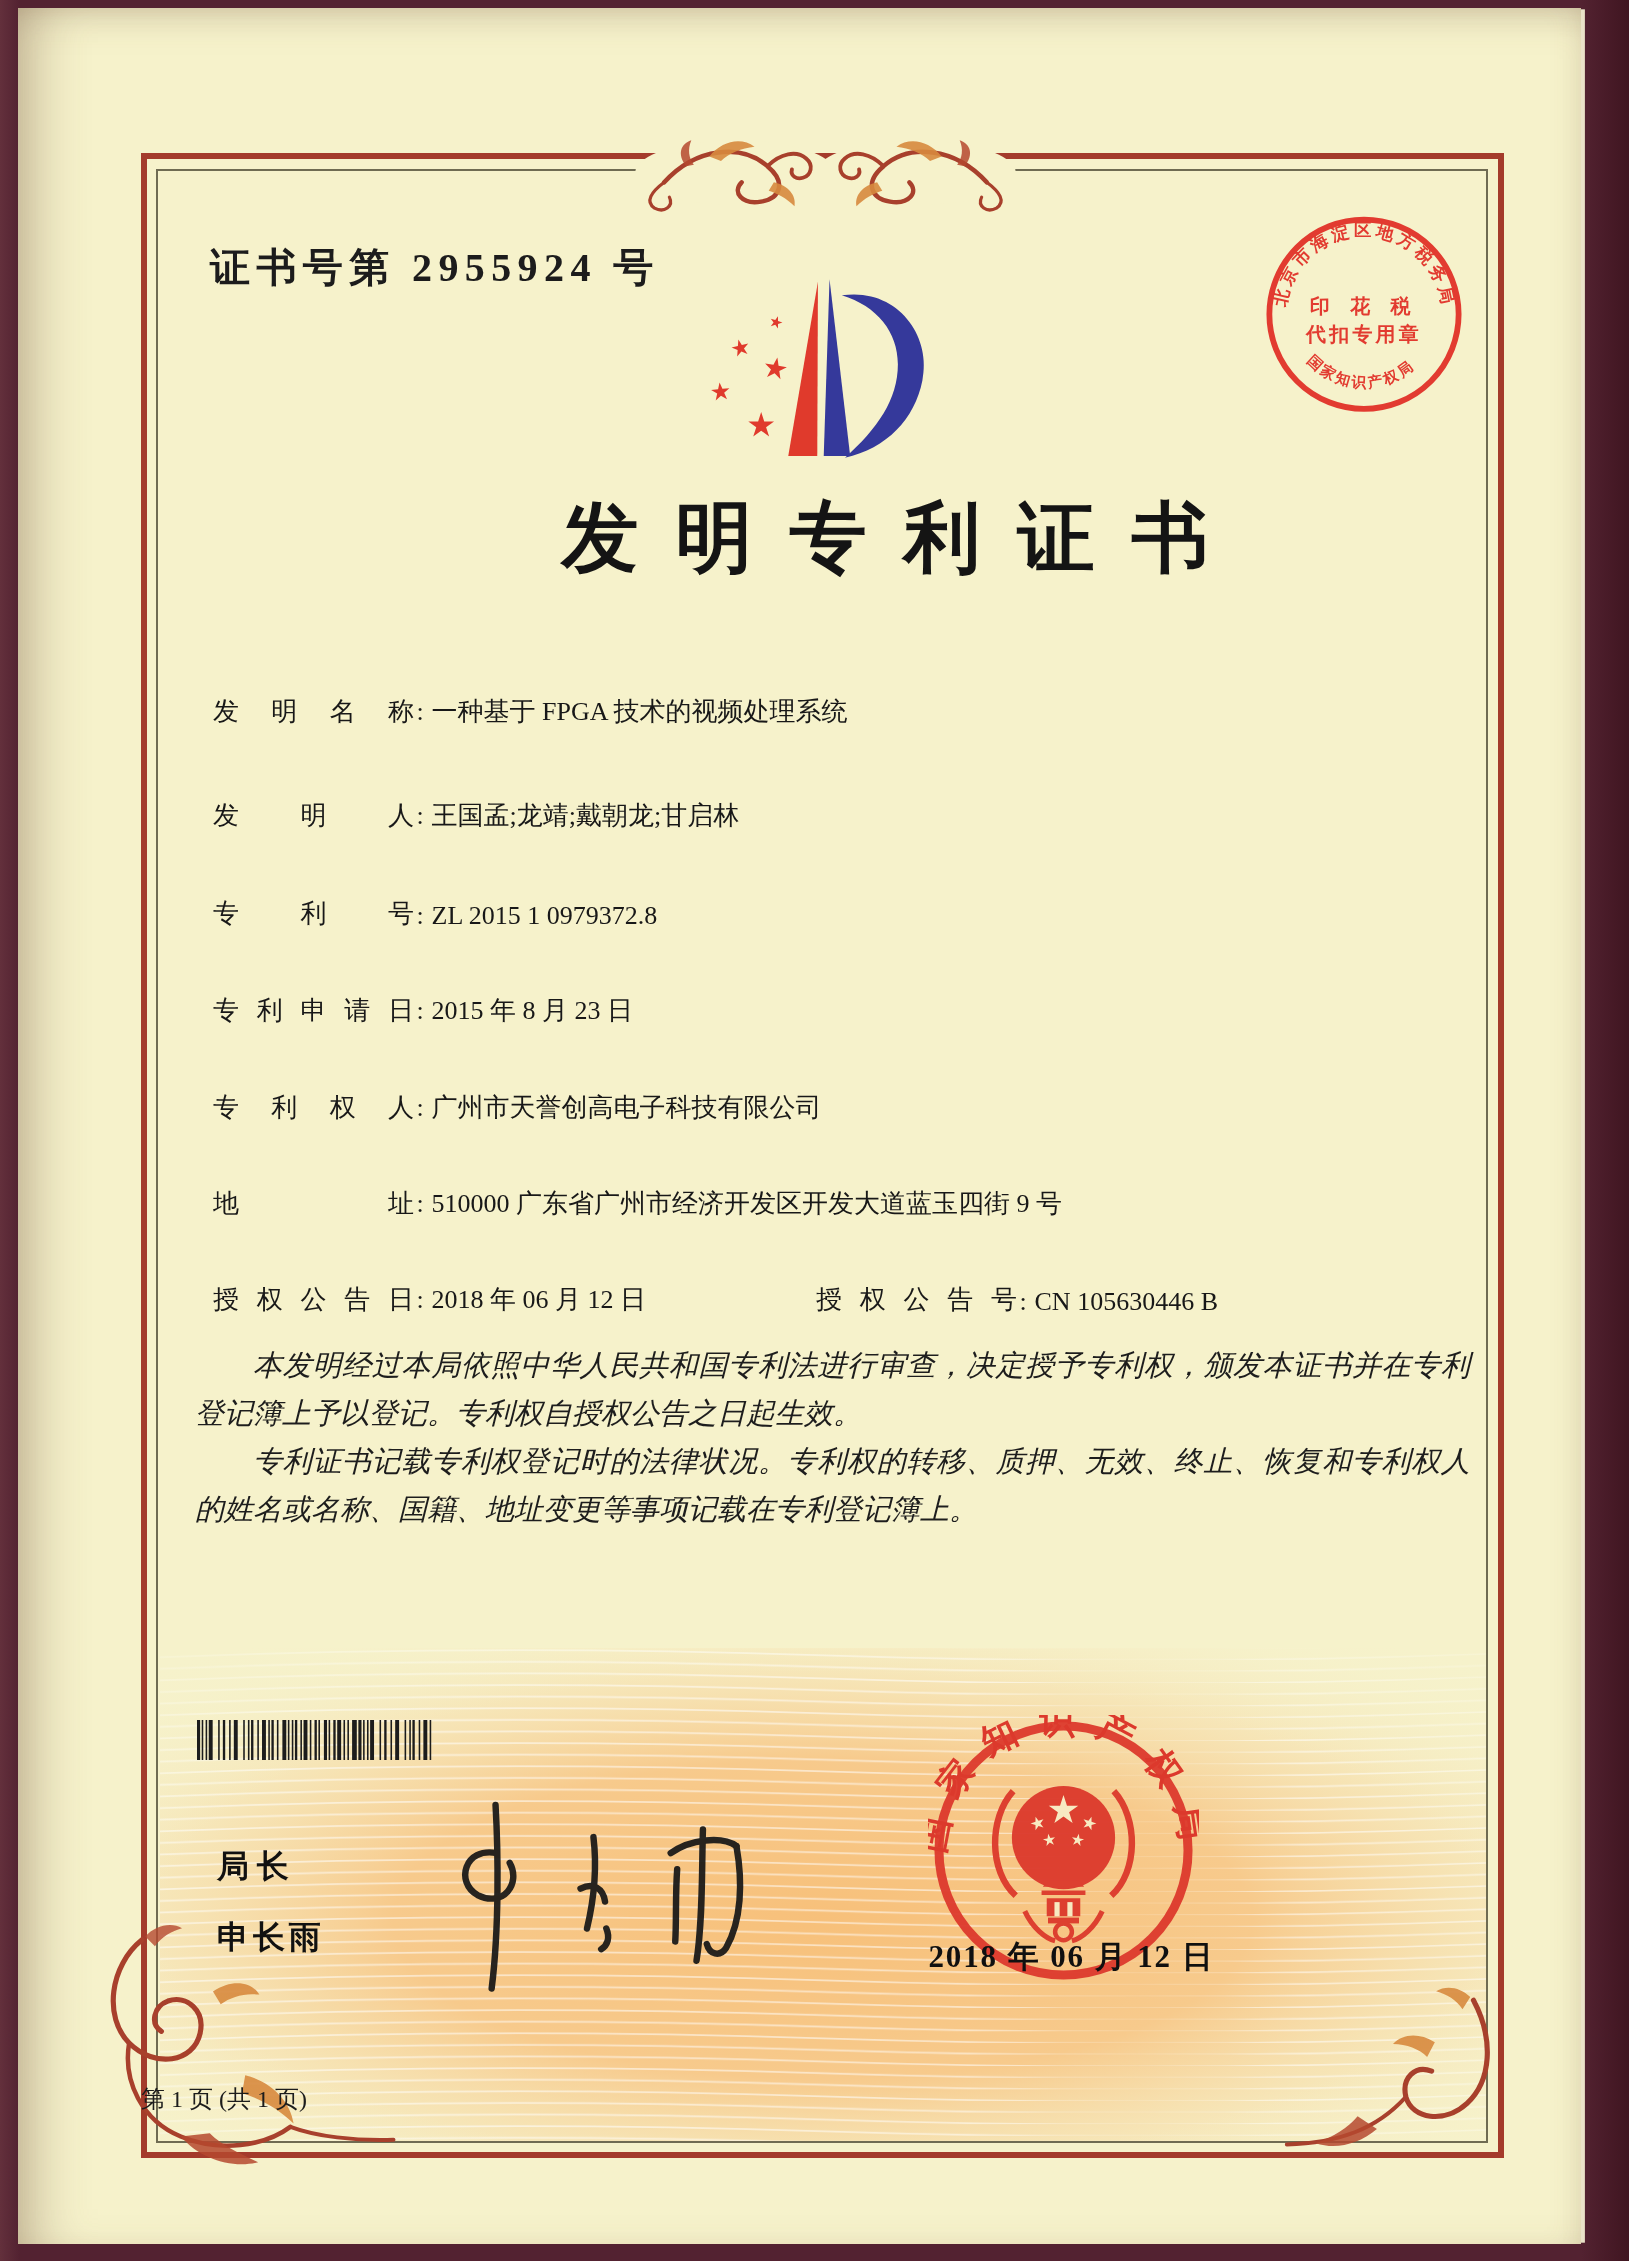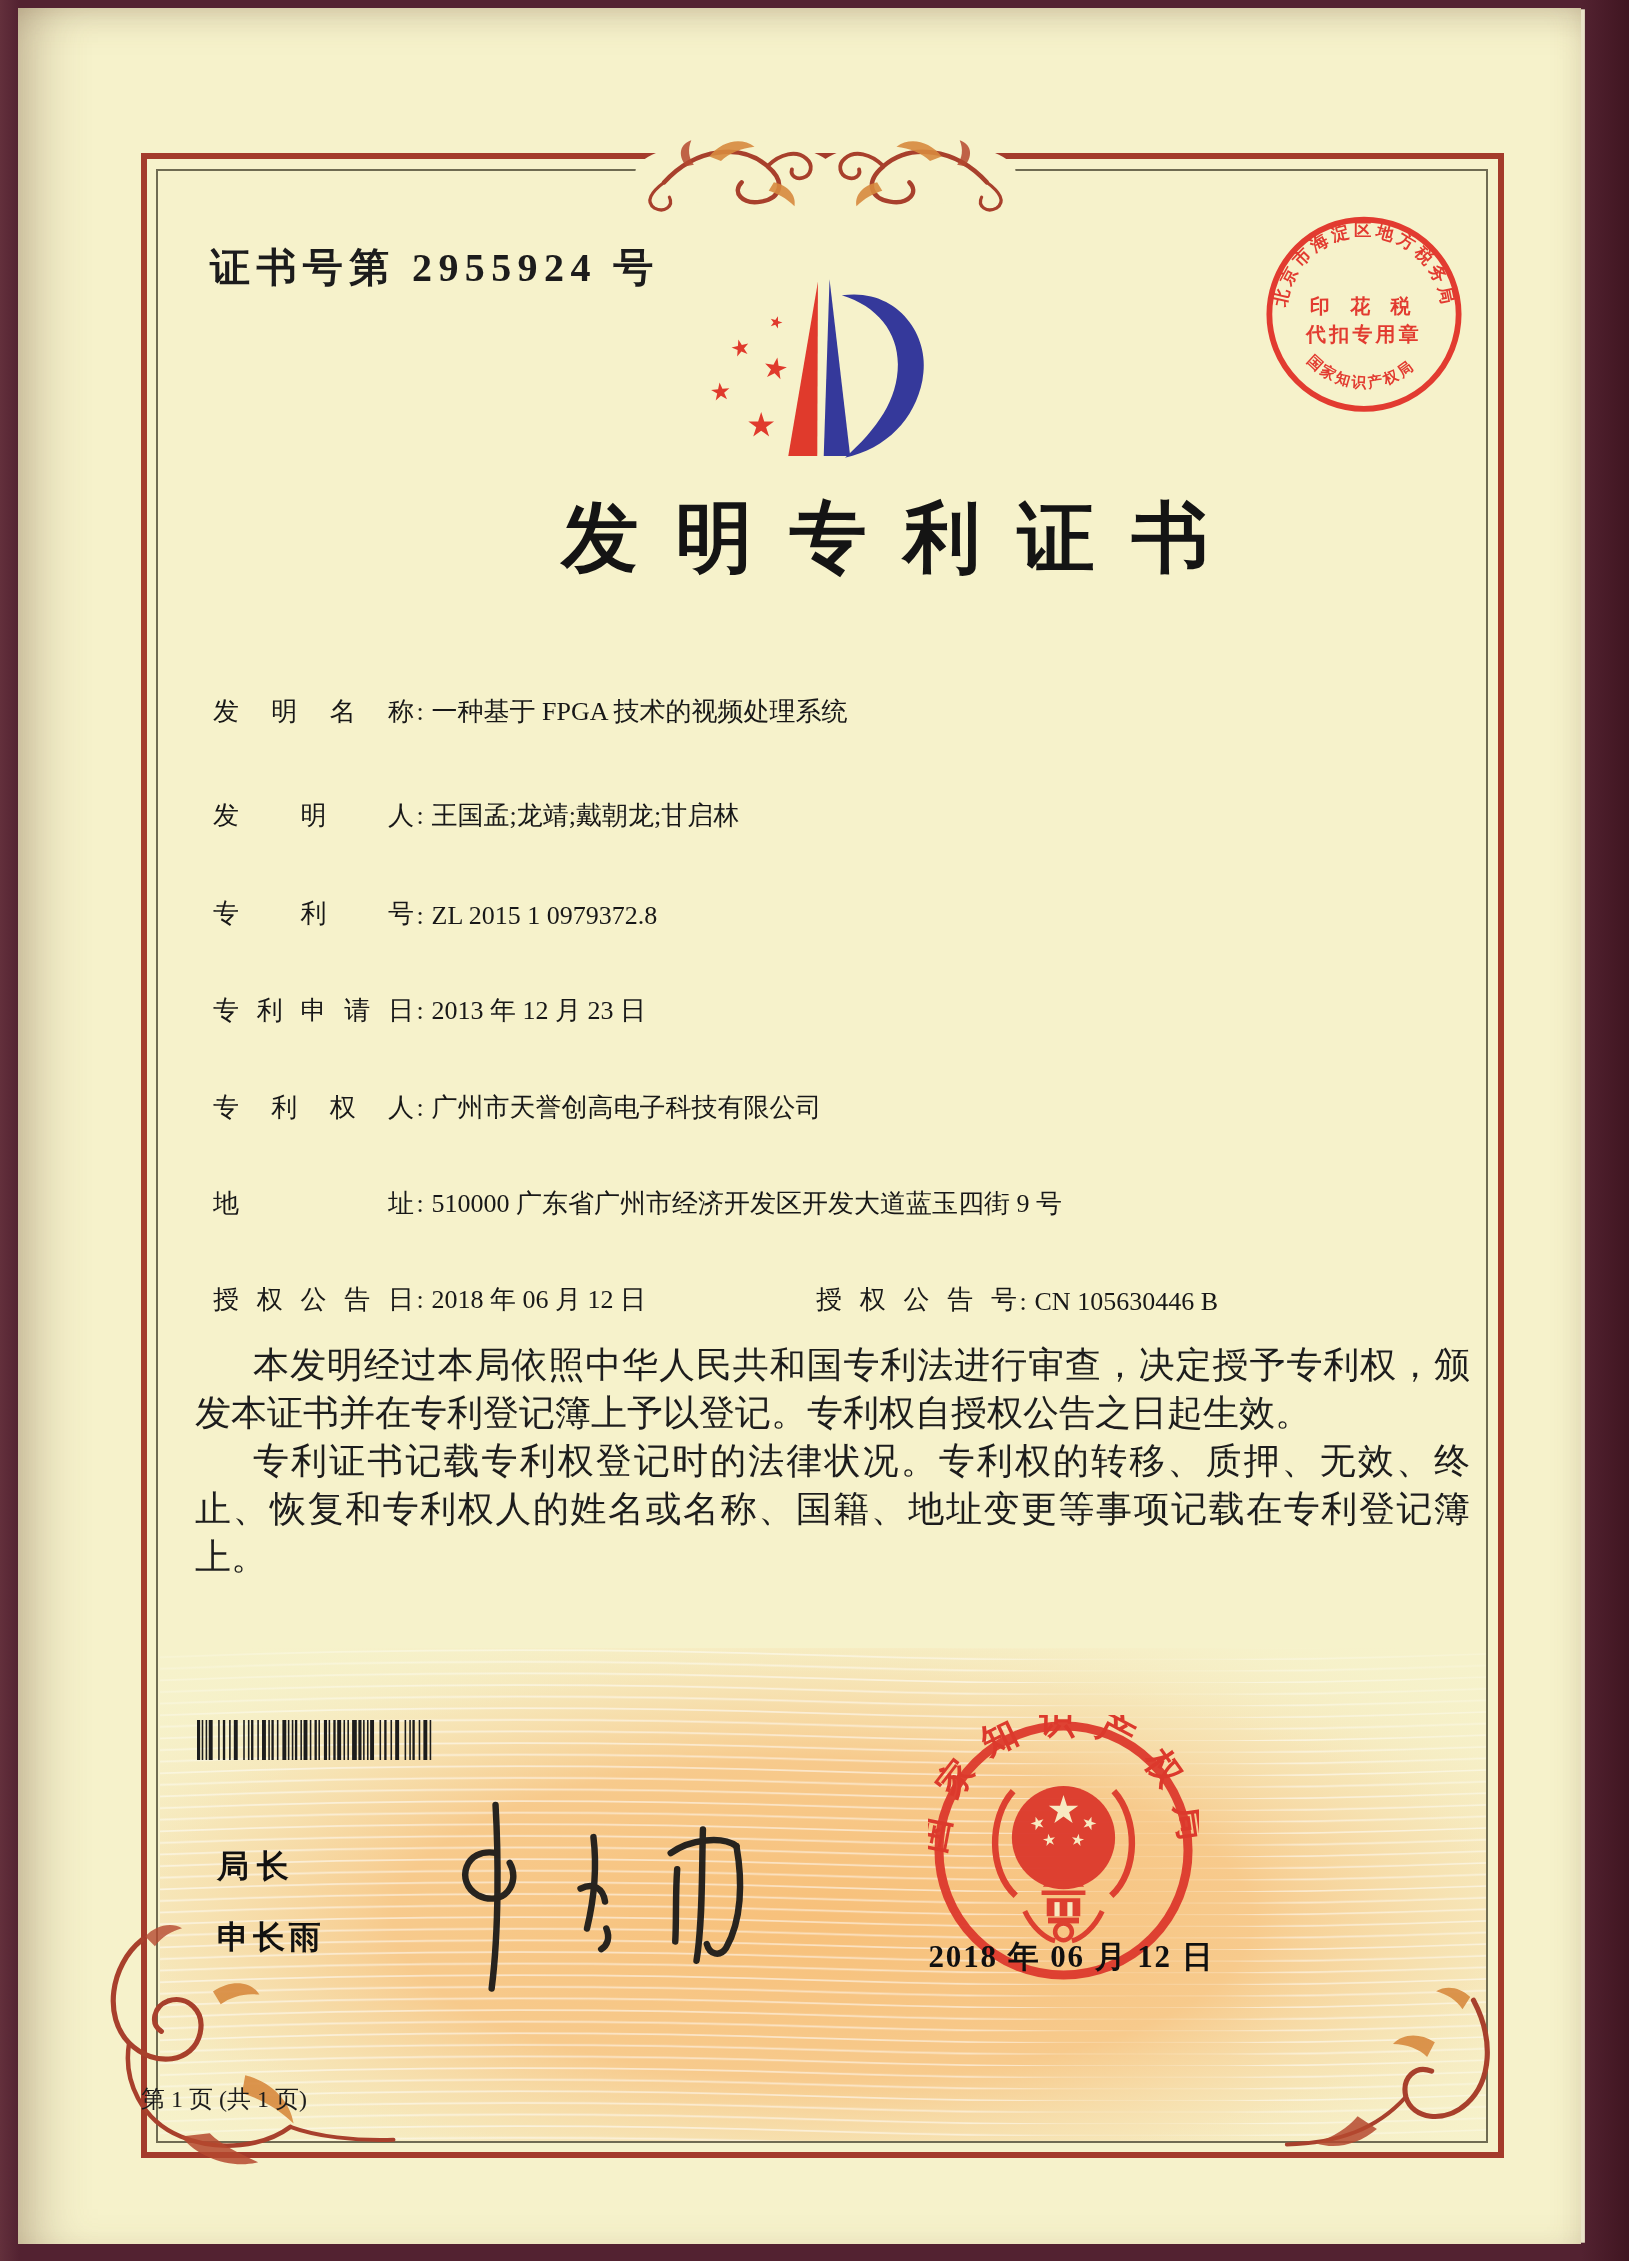--- a/index.html
+++ b/index.html
@@ -11,21 +11,21 @@
   .frame-outer{position:absolute;left:141px;top:153px;width:1363px;height:2005px;border:6.4px solid #a43b2b;box-sizing:border-box;}
   .frame-inner{position:absolute;left:156px;top:169px;width:1332px;height:1974px;border:2.6px solid #6f6b52;box-sizing:border-box;}
   .guilloche{position:absolute;left:160px;top:1648px;width:1326px;height:493px;}
   .abs{position:absolute;}
   .cert-no{left:210px;top:240px;font-size:40px;letter-spacing:6.4px;color:#1c1c1c;font-weight:600;}
   .title{left:141px;top:487px;width:1488px;text-align:center;font-size:77px;font-weight:700;color:#141414;letter-spacing:37px;text-indent:37px;}
   .frow{position:absolute;left:213px;font-size:26px;color:#181818;white-space:nowrap;}
   .frow .label{display:inline-block;width:201px;text-align:justify;text-align-last:justify;vertical-align:bottom;}
   .frow .colon{display:inline-block;margin:0 7.7px 0 2.6px;}
   .frow.rcol{left:816px;}
-  .bodytext{position:absolute;left:195px;top:1341px;width:1275px;font-size:36px;line-height:48px;color:#1d1d1d;text-align:justify;}
+  .bodytext{position:absolute;left:195px;top:1341px;width:1275px;font-size:29px;line-height:48px;color:#1d1d1d;text-align:justify;font-style:italic;}
   .bodytext p{margin:0;text-indent:58px;}
   .officer{position:absolute;left:217px;font-size:32px;font-weight:700;color:#111;letter-spacing:7.7px;}
   .seal-date{position:absolute;left:923px;top:1936px;width:297px;text-align:center;font-size:31px;color:#101010;letter-spacing:1.9px;font-weight:600;z-index:9;}
   .footer{position:absolute;left:141px;top:2083px;width:1363px;text-align:left;font-size:24px;color:#1c1c1c;}
   svg{display:block;}
 </style>
 </head>
 <body>
 
 <div class="page">
@@ -127,21 +127,21 @@
   <div class="frow" style="top:694px;">
     <span class="label">发明名称</span><span class="colon">:</span><span>一种基于 FPGA 技术的视频处理系统</span>
   </div>
   <div class="frow" style="top:798px;">
     <span class="label">发明人</span><span class="colon">:</span><span>王国孟;龙靖;戴朝龙;甘启林</span>
   </div>
   <div class="frow" style="top:896px;">
     <span class="label">专利号</span><span class="colon">:</span><span>ZL 2015 1 0979372.8</span>
   </div>
   <div class="frow" style="top:993px;">
-    <span class="label">专利申请日</span><span class="colon">:</span><span>2013 年 12 月 23 日</span>
+    <span class="label">专利申请日</span><span class="colon">:</span><span>2015 年 8 月 23 日</span>
   </div>
   <div class="frow" style="top:1090px;">
     <span class="label">专利权人</span><span class="colon">:</span><span>广州市天誉创高电子科技有限公司</span>
   </div>
   <div class="frow" style="top:1186px;">
     <span class="label">地址</span><span class="colon">:</span><span>510000  广东省广州市经济开发区开发大道蓝玉四街 9 号</span>
   </div>
   <div class="frow" style="top:1282px;">
     <span class="label">授权公告日</span><span class="colon">:</span><span>2018 年 06 月 12 日</span>
   </div>

